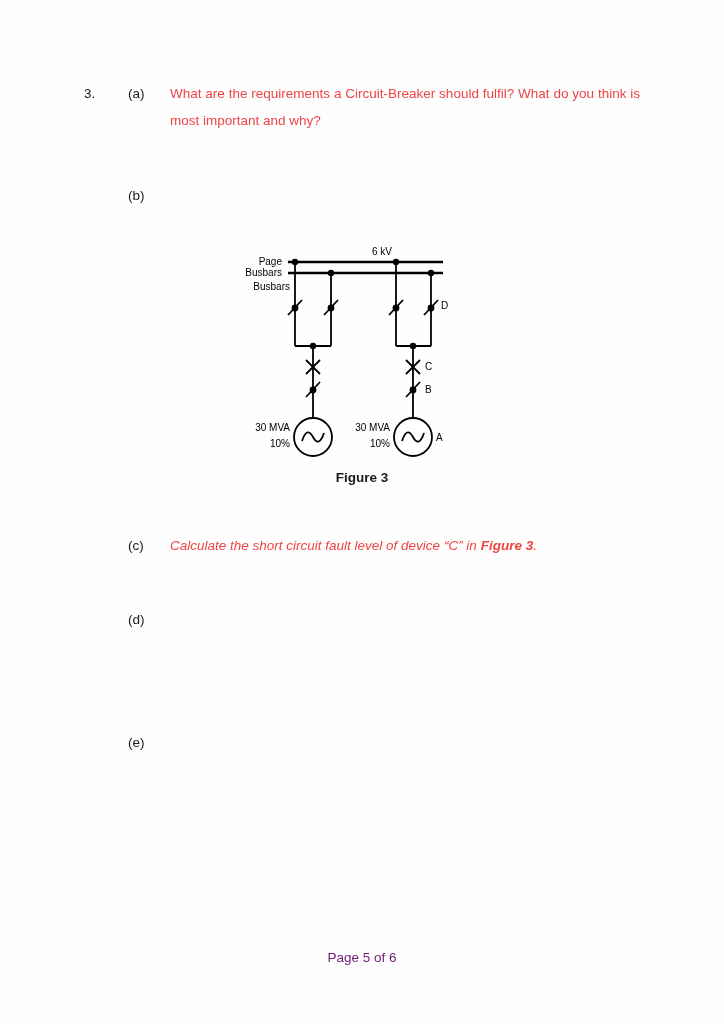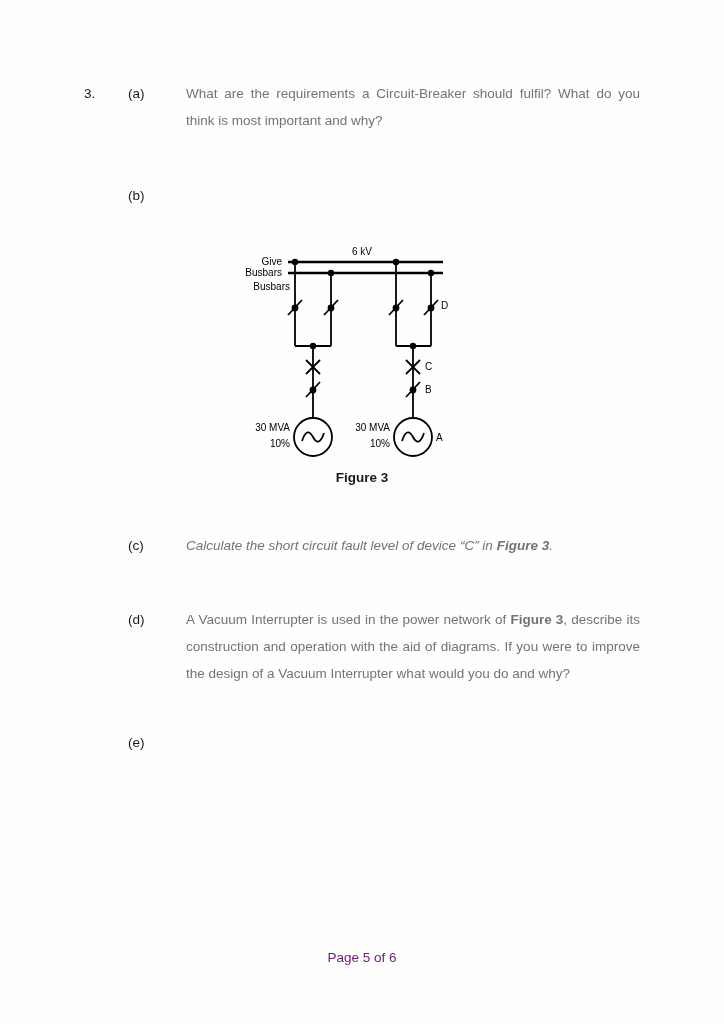--- a/index.html
+++ b/index.html
@@ -42,23 +42,22 @@
     font-size: 13.5px;
     line-height: 27px;
     color: #1a1a1a;
   }
   .q-text {
     flex: 1 1 auto;
     font-size: 13.5px;
     line-height: 27px;
     text-align: justify;
     text-justify: inter-word;
-    color: #737373;
+    color: #ef4444;
     hyphens: none;
-    margin-left: 16px;
   }
   .q-text.nojust { text-align: left; font-style: italic; }
   .q-text b { font-weight: bold; }
 
   
   .figure-wrap {
     position: absolute;
     left: 0;
     top: 236px;
     width: 724px;
@@ -182,25 +181,25 @@
         <g>
           <circle cx="413" cy="154" r="3.4" fill="#000" stroke="none"></circle>
           <line x1="406" y1="161" x2="420" y2="146" stroke-width="1.8"></line>
         </g>
 
         <circle cx="413" cy="201" r="19" stroke-width="1.8" fill="#fff"></circle>
         <path d="M 402 205 Q 407 190 413 201 Q 419 212 424 197" stroke-width="1.8" fill="none"></path>
       </g>
     </svg>
 
-    <div class="diag-label r" style="left:222px; top:20px; width:60px;">Give</div>
+    <div class="diag-label r" style="left:222px; top:20px; width:60px;">Page</div>
     <div class="diag-label r" style="left:212px; top:31px; width:70px;">Busbars</div>
     <div class="diag-label r" style="left:220px; top:45px; width:70px;">Busbars</div>
 
-    <div class="diag-label" style="left:352px; top:10px;">6 kV</div>
+    <div class="diag-label" style="left:372px; top:10px;">6 kV</div>
 
     <div class="diag-label" style="left:441px; top:64px;">D</div>
     <div class="diag-label" style="left:425px; top:125px;">C</div>
     <div class="diag-label" style="left:425px; top:148px;">B</div>
     <div class="diag-label" style="left:436px; top:196px;">A</div>
 
     <div class="diag-label r" style="left:228px; top:186px; width:62px;">30 MVA</div>
     <div class="diag-label r" style="left:228px; top:202px; width:62px;">10%</div>
 
     <div class="diag-label r" style="left:328px; top:186px; width:62px;">30 MVA</div>
@@ -211,21 +210,20 @@
 
   <div class="q-block" style="left:84px; top:532px; width:556px;">
     <div class="q-num"></div>
     <div class="q-part">(c)</div>
     <div class="q-text nojust"><span>Calculate the short circuit fault level of device “C” in </span><b>Figure 3</b><span>.</span></div>
   </div>
 
   <div class="q-block" style="left:84px; top:606px; width:556px;">
     <div class="q-num"></div>
     <div class="q-part">(d)</div>
-    <div class="q-text"><span>A Vacuum Interrupter is used in the power network of </span><b>Figure 3</b><span>, describe its construction and operation with the aid of diagrams.  If you were to improve the design of a Vacuum Interrupter what would you do and why?</span></div>
   </div>
 
   <div class="q-block" style="left:84px; top:729px; width:556px;">
     <div class="q-num"></div>
     <div class="q-part">(e)</div>
   </div>
 
   <div class="footer">Page 5 of 6</div>
 
 </div>

